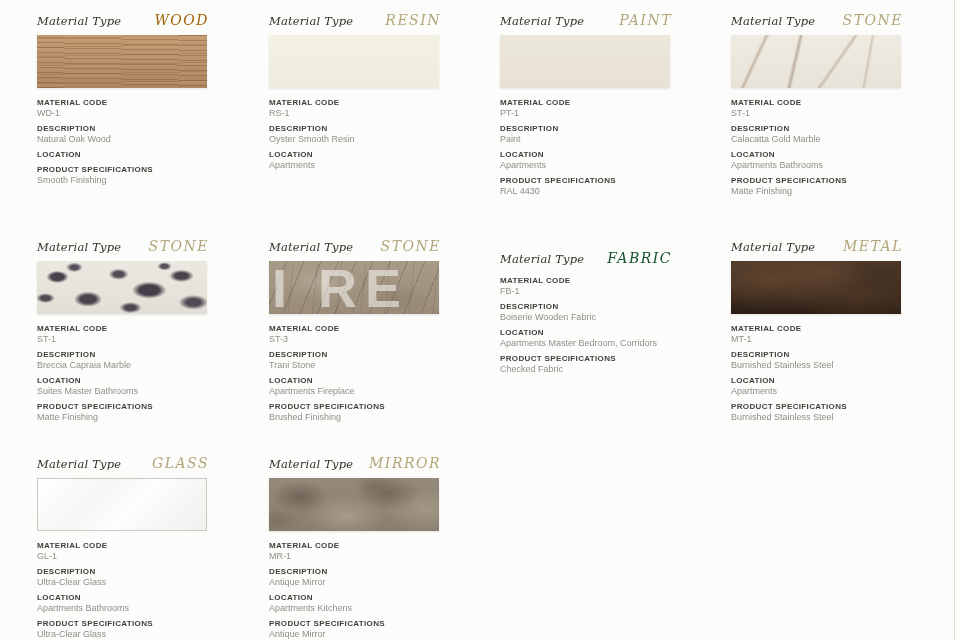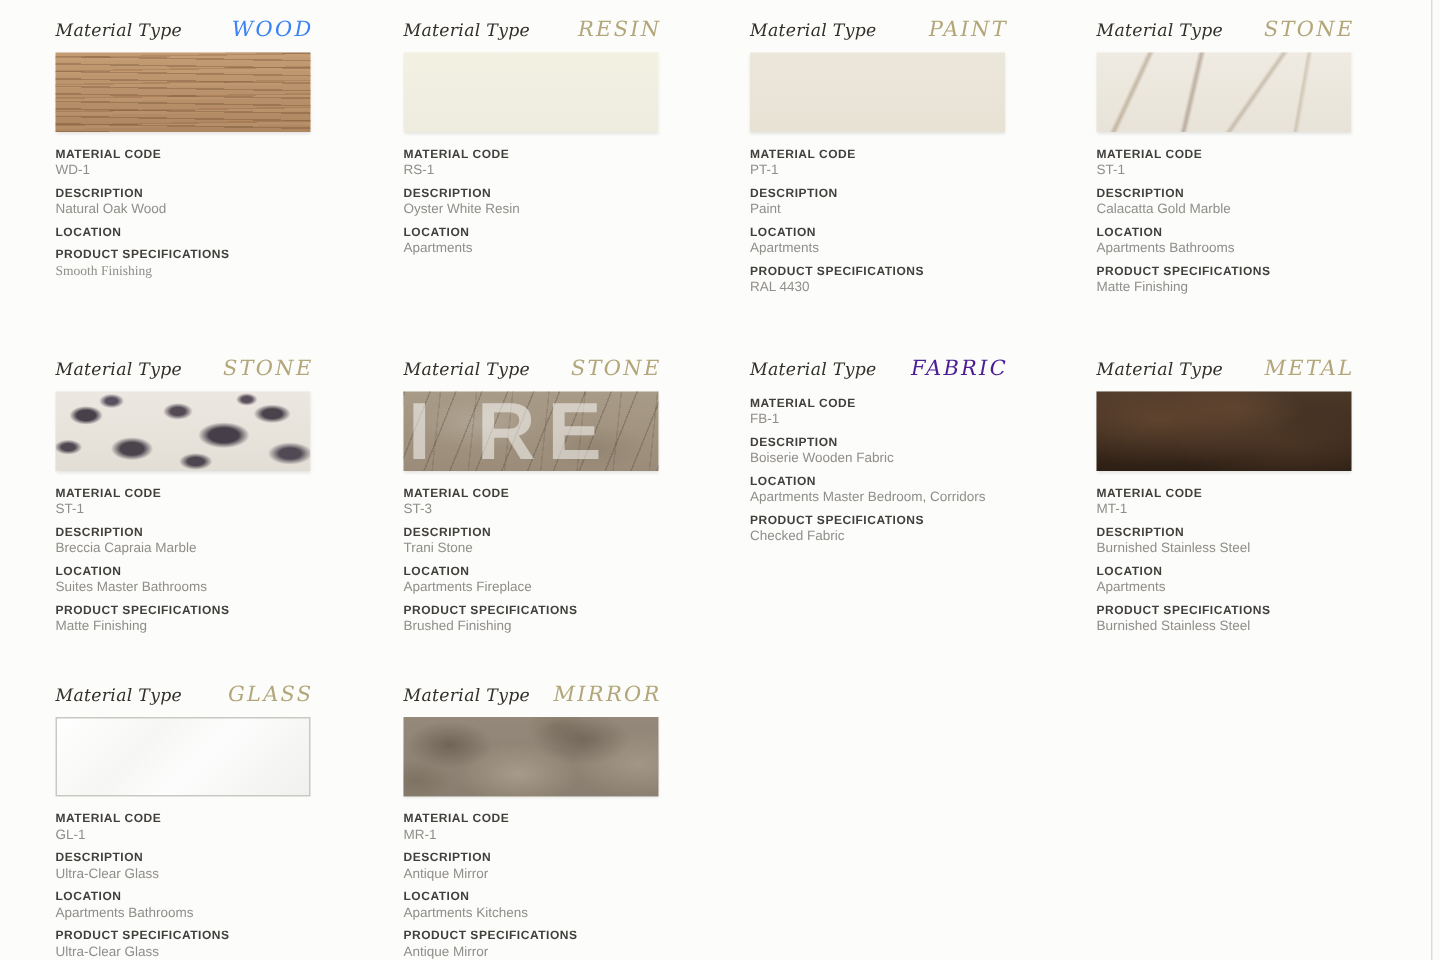--- a/index.html
+++ b/index.html
@@ -117,55 +117,55 @@
       linear-gradient(180deg,#95897b,#897e6f);
   }
 </style>
 </head>
 <body style="background: rgb(252, 252, 250);">
 
 <div id="cards-root">
     <section class="card" style="left: 37px; top: 12px;">
     <header>
       <span class="mt-label">Material Type</span>
-      <span class="mt-name" style="color: #3b82f6;">WOOD</span>
+      <span class="mt-name" style="color: #a16207;">WOOD</span>
     </header>
     <div class="swatch sw-wood-oak"></div>
     <div class="details">
       <div class="group">
     <div class="flabel" style="color: rgb(65, 63, 60);">MATERIAL CODE</div>
     <div class="fvalue" style="color: rgb(144, 142, 138);">WD-1</div>
   </div>
       <div class="group">
     <div class="flabel" style="color: rgb(65, 63, 60);">DESCRIPTION</div>
     <div class="fvalue" style="color: rgb(144, 142, 138);">Natural Oak Wood</div>
   </div>
       <div class="group">
     <div class="flabel" style="color: rgb(65, 63, 60);">LOCATION</div>
   </div>
       <div class="group">
     <div class="flabel" style="color: rgb(65, 63, 60);">PRODUCT SPECIFICATIONS</div>
-    <div class="fvalue" style="color: rgb(144, 142, 138); font-family: Liberation Serif, serif;">Smooth Finishing</div>
+    <div class="fvalue" style="color: rgb(144, 142, 138);">Smooth Finishing</div>
   </div>
     </div>
     </section>
     <section class="card" style="left: 269px; top: 12px;">
     <header>
       <span class="mt-label">Material Type</span>
       <span class="mt-name" style="color: rgb(178, 166, 122);">RESIN</span>
     </header>
     <div class="swatch sw-resin-cream"></div>
     <div class="details">
       <div class="group">
     <div class="flabel" style="color: rgb(65, 63, 60);">MATERIAL CODE</div>
     <div class="fvalue" style="color: rgb(144, 142, 138);">RS-1</div>
   </div>
       <div class="group">
     <div class="flabel" style="color: rgb(65, 63, 60);">DESCRIPTION</div>
-    <div class="fvalue" style="color: rgb(144, 142, 138);">Oyster White Resin</div>
+    <div class="fvalue" style="color: rgb(144, 142, 138);">Oyster Smooth Resin</div>
   </div>
       <div class="group">
     <div class="flabel" style="color: rgb(65, 63, 60);">LOCATION</div>
     <div class="fvalue" style="color: rgb(144, 142, 138);">Apartments</div>
   </div>
 
     </div>
     </section>
     <section class="card" style="left: 500px; top: 12px;">
     <header>
@@ -265,21 +265,21 @@
   </div>
       <div class="group">
     <div class="flabel" style="color: rgb(65, 63, 60);">PRODUCT SPECIFICATIONS</div>
     <div class="fvalue" style="color: rgb(144, 142, 138);">Brushed Finishing</div>
   </div>
     </div>
     </section>
     <section class="card" style="left: 500px; top: 238px;">
     <header>
       <span class="mt-label">Material Type</span>
-      <span class="mt-name" style="color: #4c1d95;">FABRIC</span>
+      <span class="mt-name" style="color: #14532d; margin-top: 12px;">FABRIC</span>
     </header>
     <div class="details">
       <div class="group">
     <div class="flabel" style="color: rgb(65, 63, 60);">MATERIAL CODE</div>
     <div class="fvalue" style="color: rgb(144, 142, 138);">FB-1</div>
   </div>
       <div class="group">
     <div class="flabel" style="color: rgb(65, 63, 60);">DESCRIPTION</div>
     <div class="fvalue" style="color: rgb(144, 142, 138);">Boiserie Wooden Fabric</div>
   </div>

